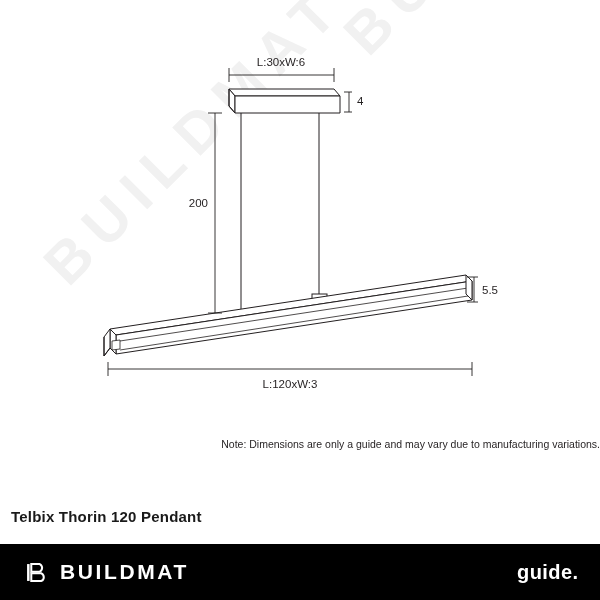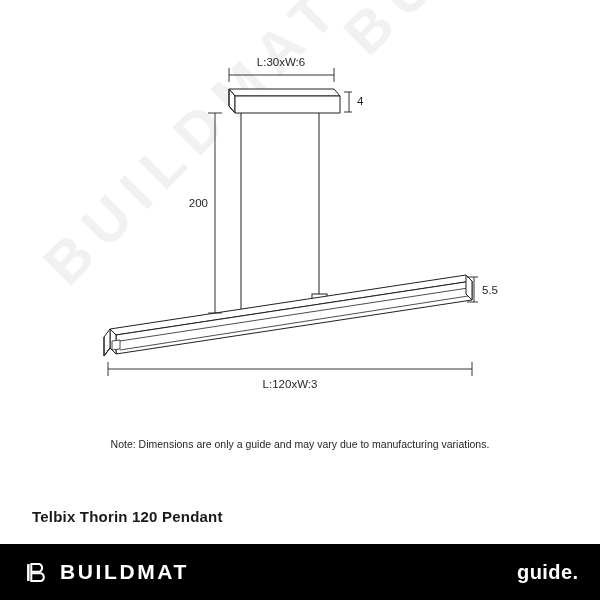--- a/index.html
+++ b/index.html
@@ -52,29 +52,29 @@
     width: 600px;
     height: 430px;
   }
 
   
   #note {
     position: absolute;
     left: 0;
     top: 438px;
     width: 600px;
-    text-align: center;
+    text-align: right;
     font-size: 10.5px;
     color: #231f20;
   }
 
   
   #product-title {
     position: absolute;
-    left: 32px;
+    left: 11px;
     top: 508px;
     font-size: 15px;
     font-weight: 700;
     color: #1a1a1a;
     letter-spacing: 0.2px;
   }
 
   
   #footer {
     position: absolute;

